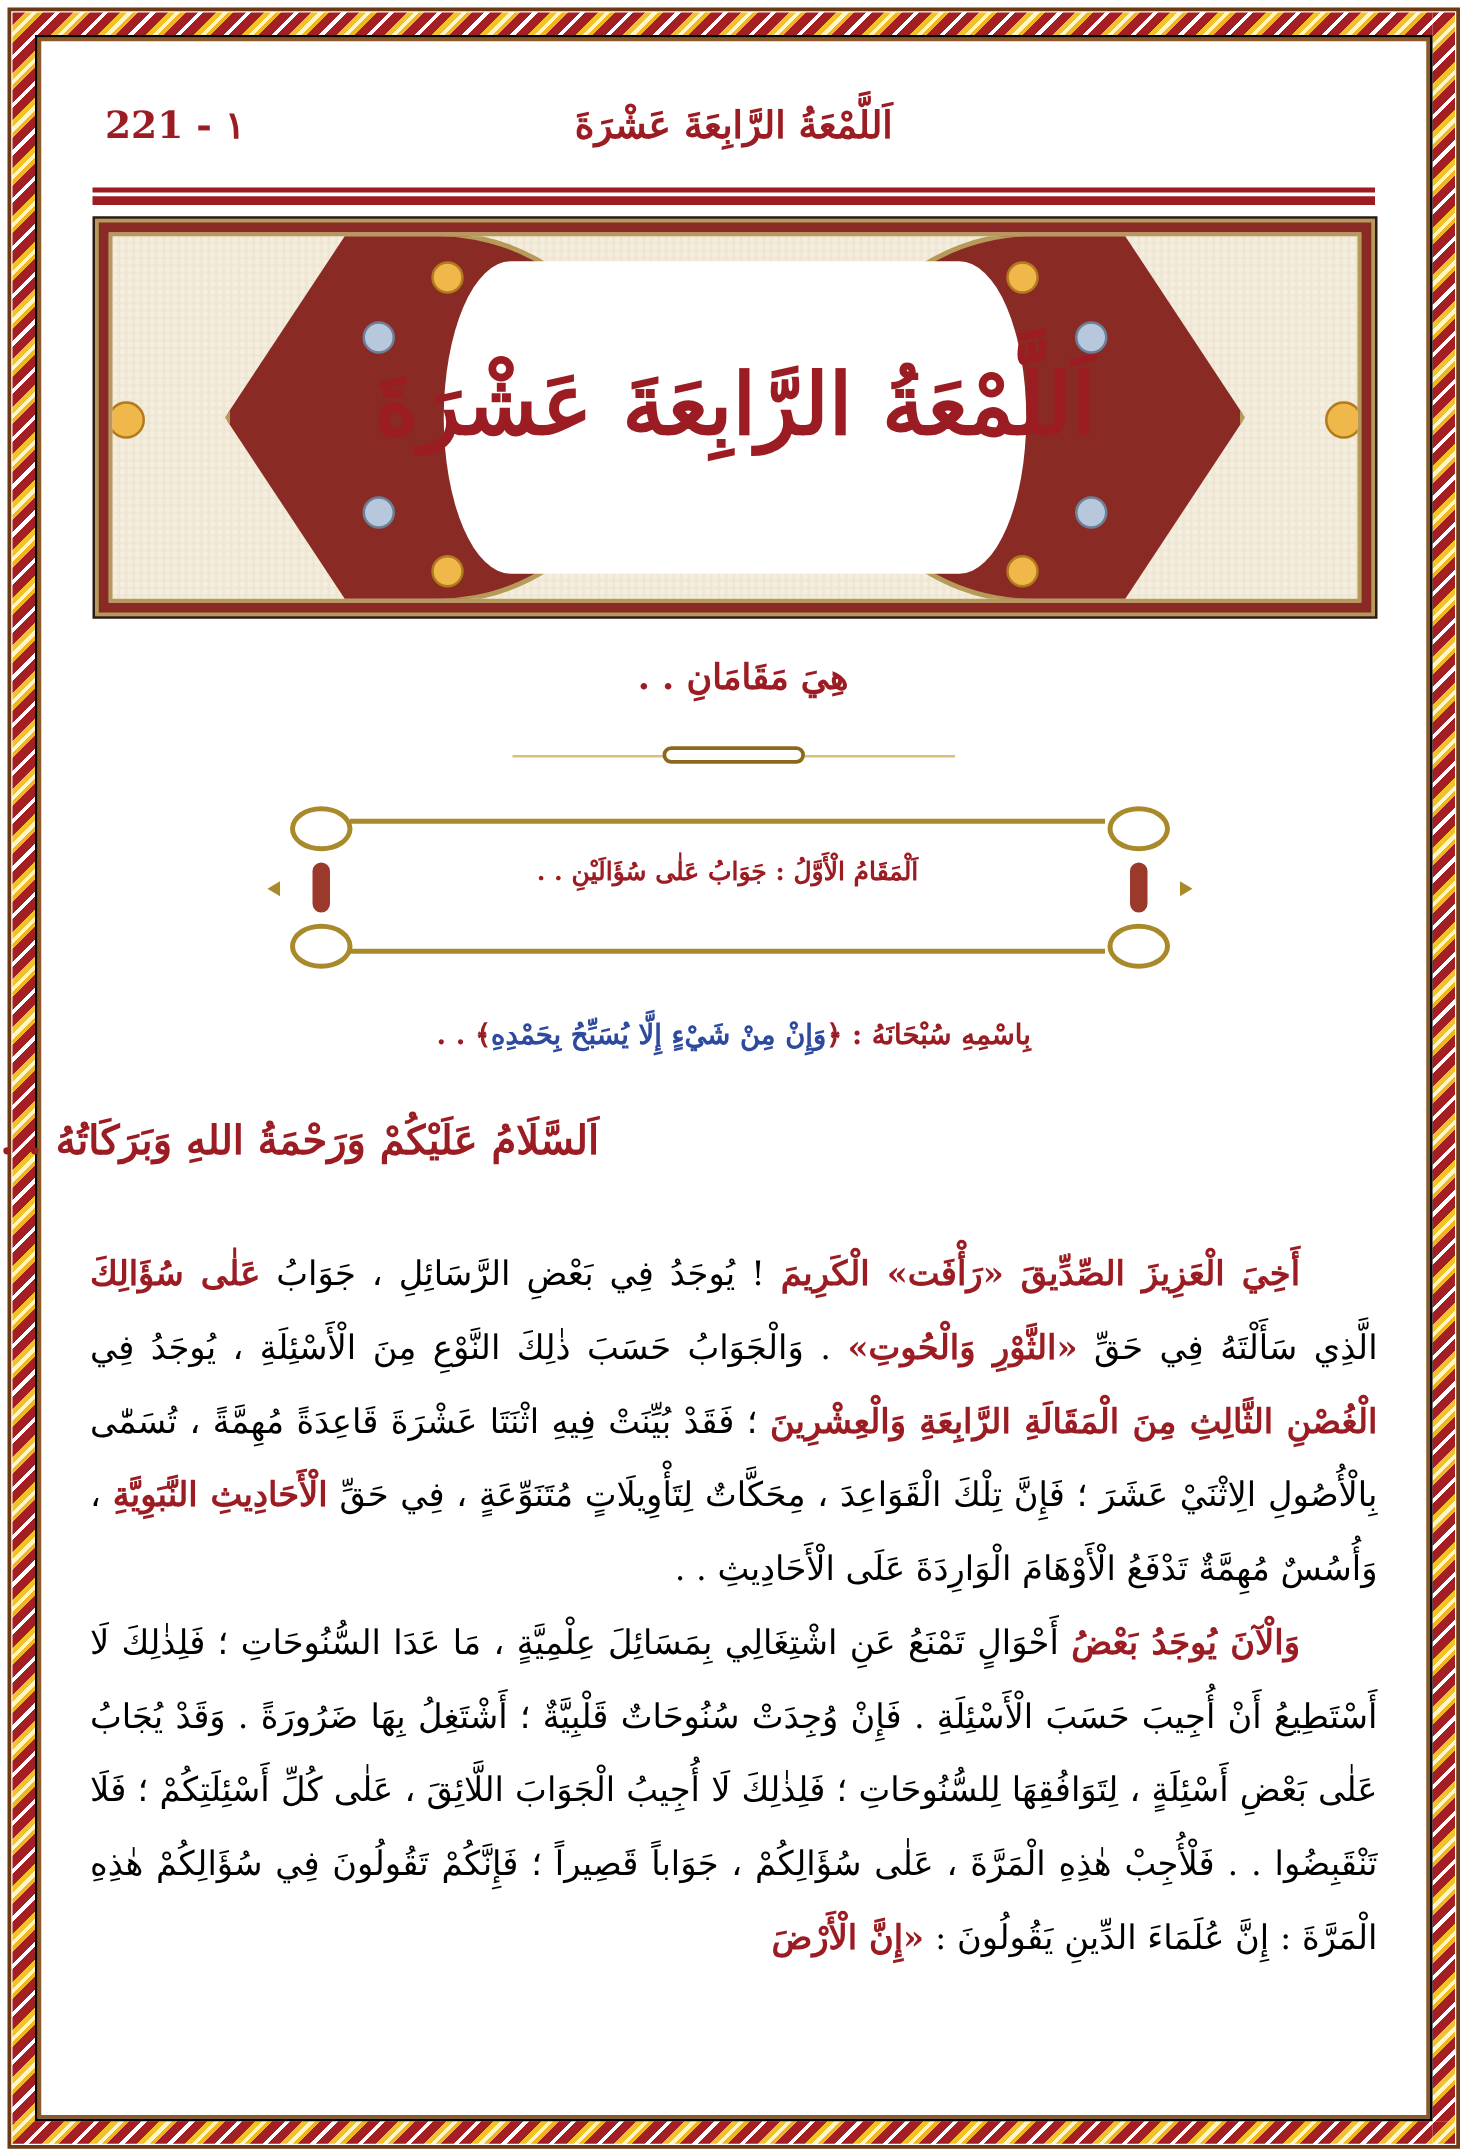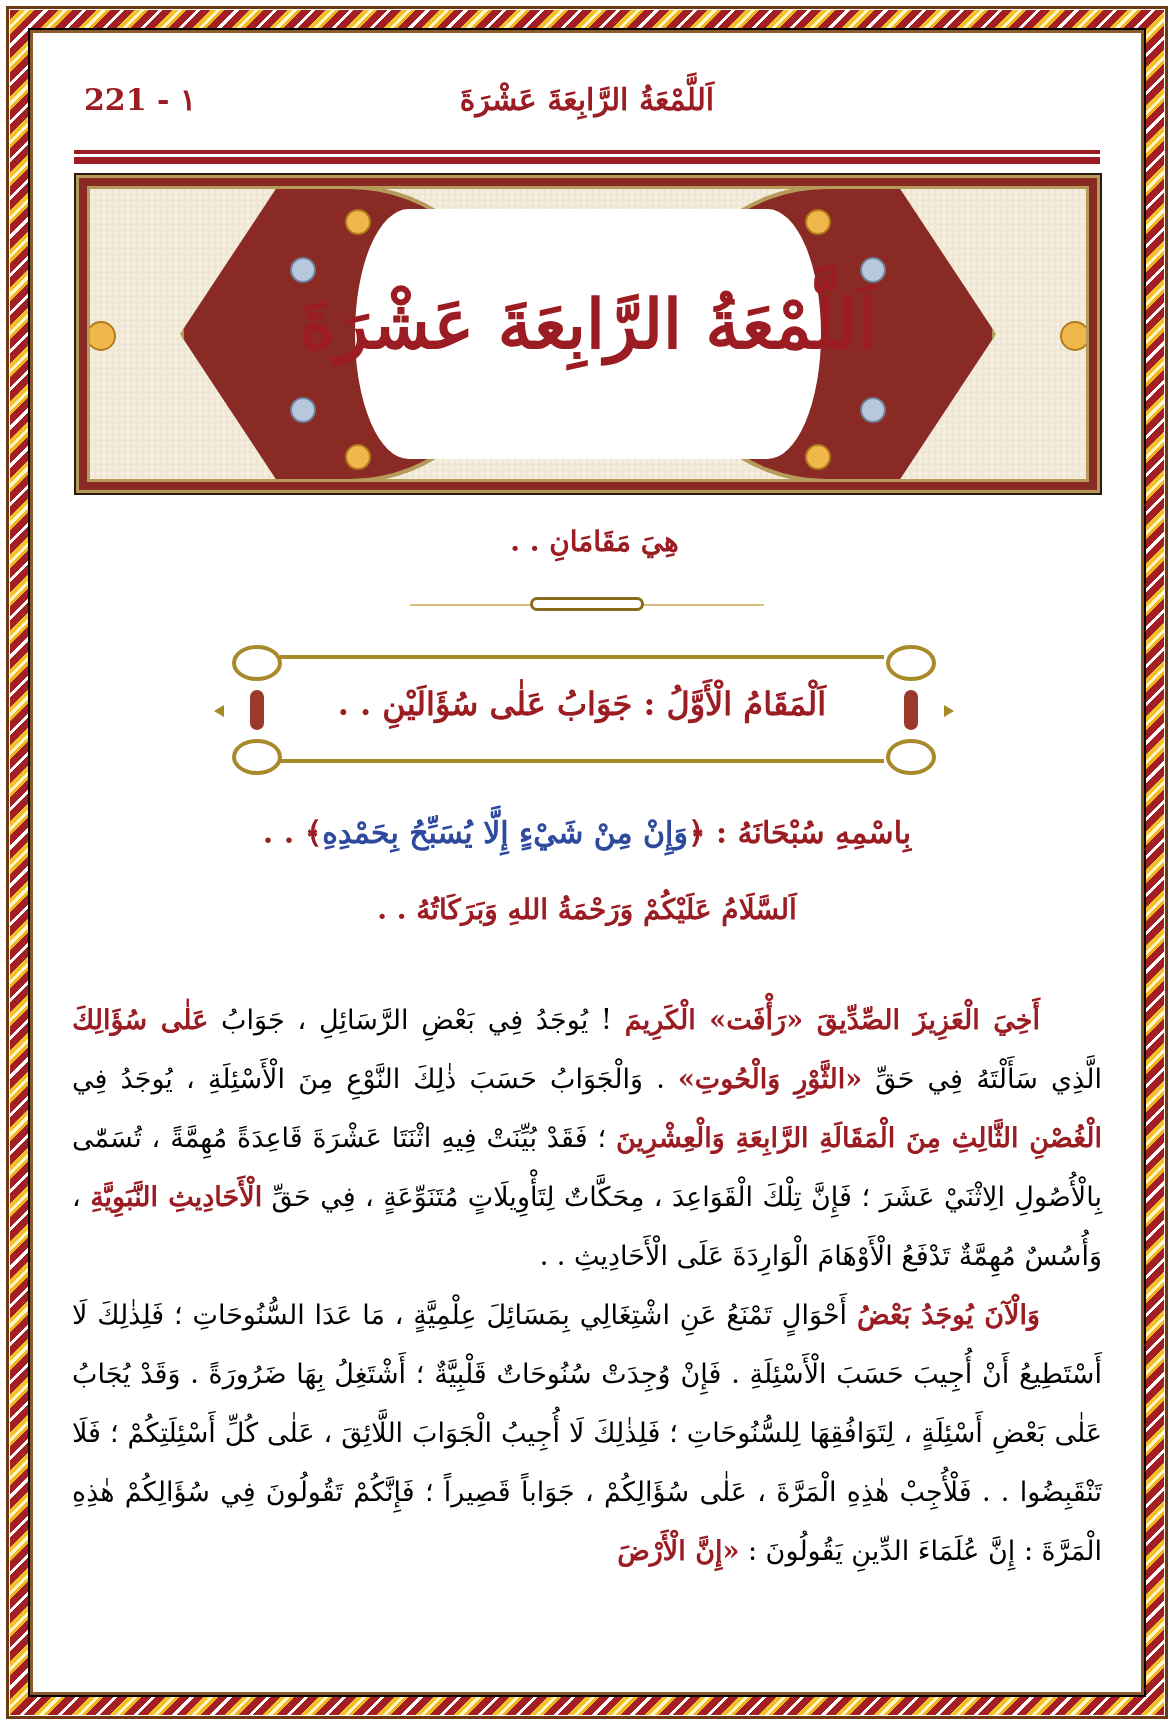--- a/index.html
+++ b/index.html
@@ -35,26 +35,26 @@
 
   .subtitle { position:absolute; left:15px; right:0; top:525px; text-align:center; font-size:28px; color:#9b1c22; font-weight:bold; direction:rtl; }
   .divider { position:absolute; left:410px; width:354px; top:604px; height:2px; background:#d9c07a; }
   .divider-knot { position:absolute; left:530px; width:114px; top:597px; height:14px; border:3px solid #8a6a1a; border-radius:8px; box-sizing:border-box; background:#fff; }
 
   .section-box { position:absolute; left:280px; right:290px; top:655px; height:108px; border-top:4px solid #a98a2a; border-bottom:4px solid #a98a2a; box-sizing:border-box; }
   .orn { position:absolute; top:645px; width:70px; height:130px; }
   .orn .ring { position:absolute; left:10px; width:50px; height:36px; border:4px solid #a98a2a; border-radius:50%; box-sizing:border-box; }
   .orn .leaf { position:absolute; left:28px; top:45px; width:14px; height:40px; background:#9b3a2a; border-radius:7px; }
   .orn .arrow { position:absolute; top:60px; width:0; height:0; border-top:6px solid transparent; border-bottom:6px solid transparent; }
-  .section-title { position:absolute; left:0; right:0; top:26px; text-align:center; font-size:32px; color:#9b1c22; font-weight:bold; direction:rtl; }
+  .section-title { position:absolute; left:0; right:0; top:26px; text-align:center; font-size:20px; color:#9b1c22; font-weight:bold; direction:rtl; }
 
-  .basmala { position:absolute; left:0; right:0; top:815px; text-align:center; font-size:30px; font-weight:bold; direction:rtl; color:#9b1c22; }
+  .basmala { position:absolute; left:0; right:0; top:815px; text-align:center; font-size:22px; font-weight:bold; direction:rtl; color:#9b1c22; }
   .verse { color:#2e4a9e; }
   .bracket { color:#9b1c22; }
-  .salam { position:absolute; left:0; right:0; top:893px; text-align:center; font-size:28px; font-weight:bold; direction:rtl; color:#9b1c22; }
+  .salam { position:absolute; left:0; right:0; top:893px; text-align:left; font-size:32px; font-weight:bold; direction:rtl; color:#9b1c22; }
 
   .body-text { position:absolute; left:72px; right:72px; top:990px; direction:rtl; text-align:justify; text-align-last:right;
      font-size:27px; line-height:59px; color:#000; }
   .body-text p { margin:0; text-indent:62px; }
   .hl { color:#9b1c22; font-weight:bold; }
 </style>
 </head>
 <body>
 
 <div class="frame-outer"></div>

